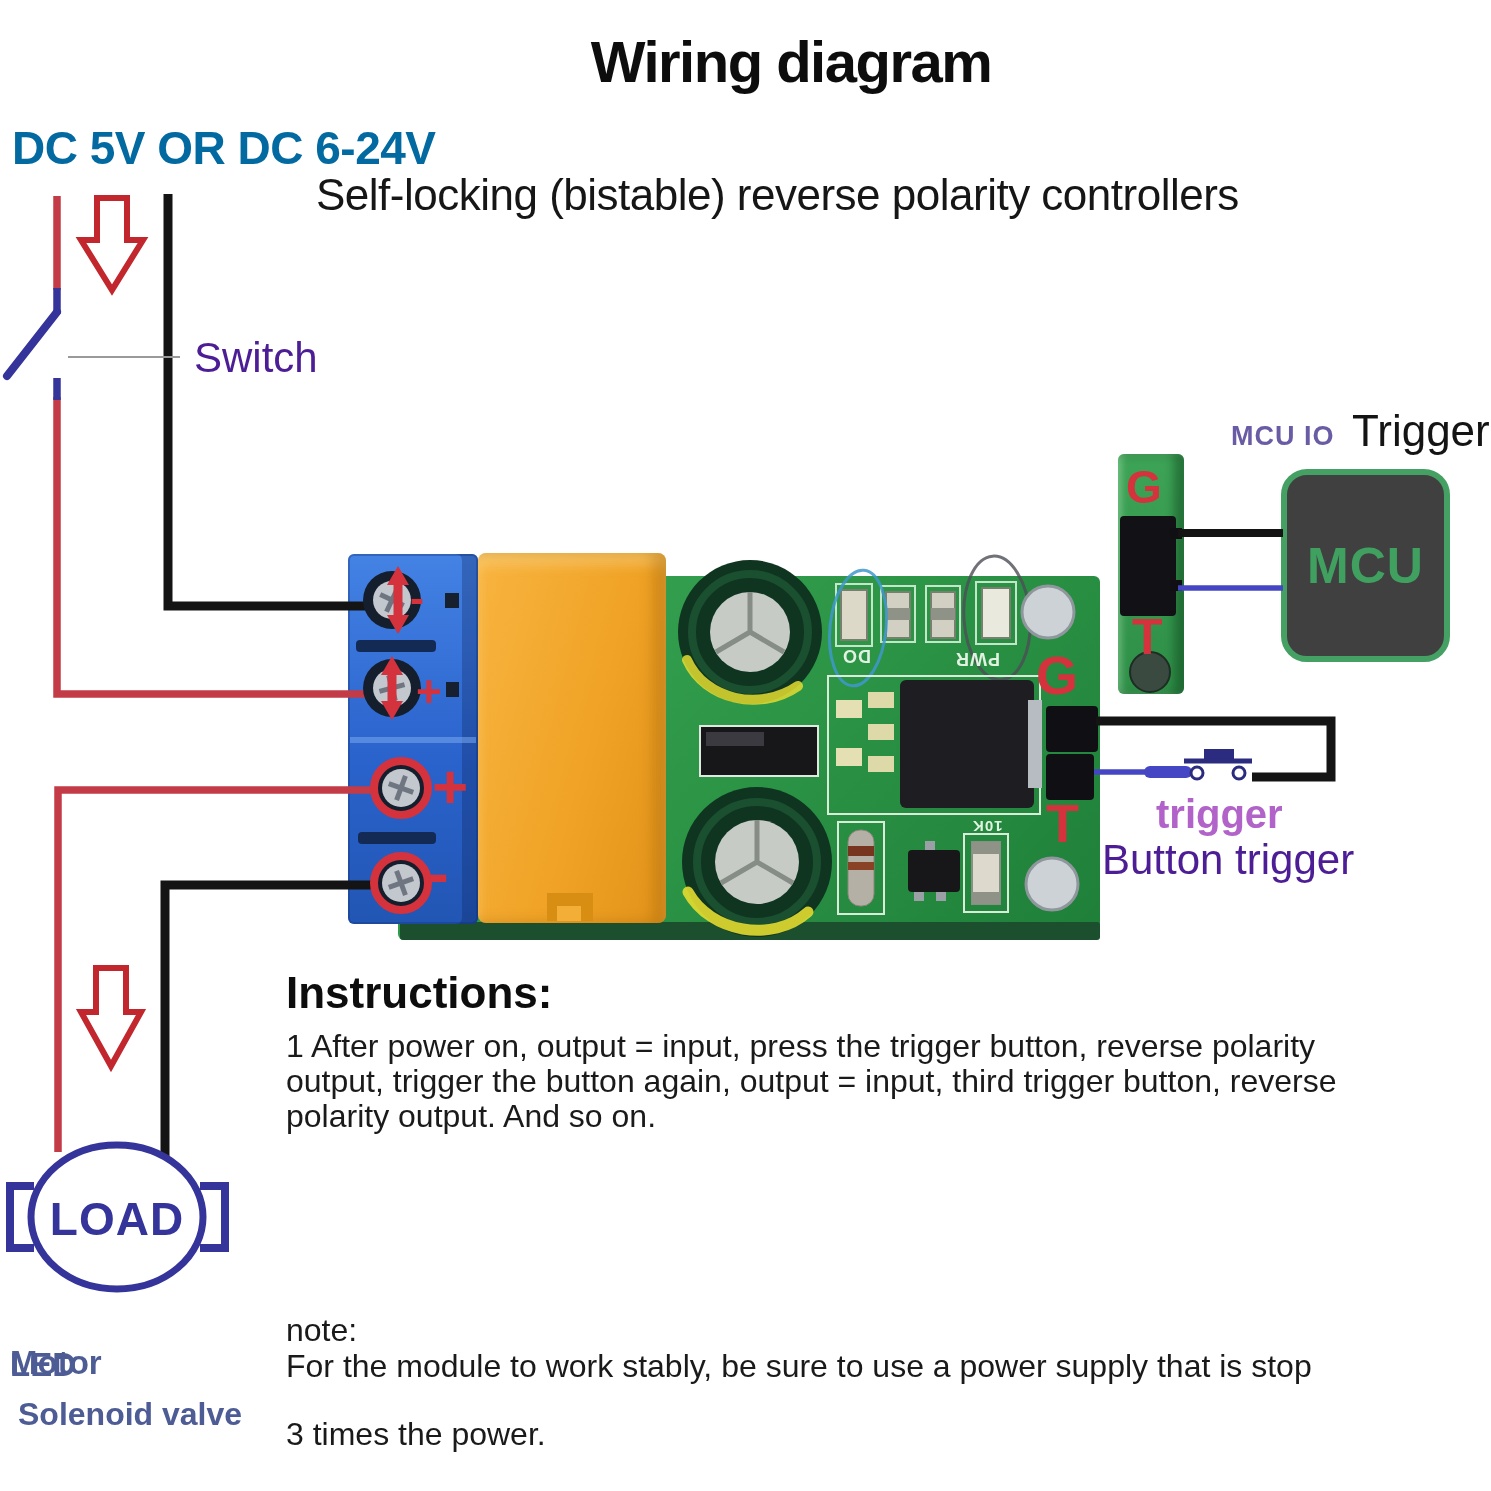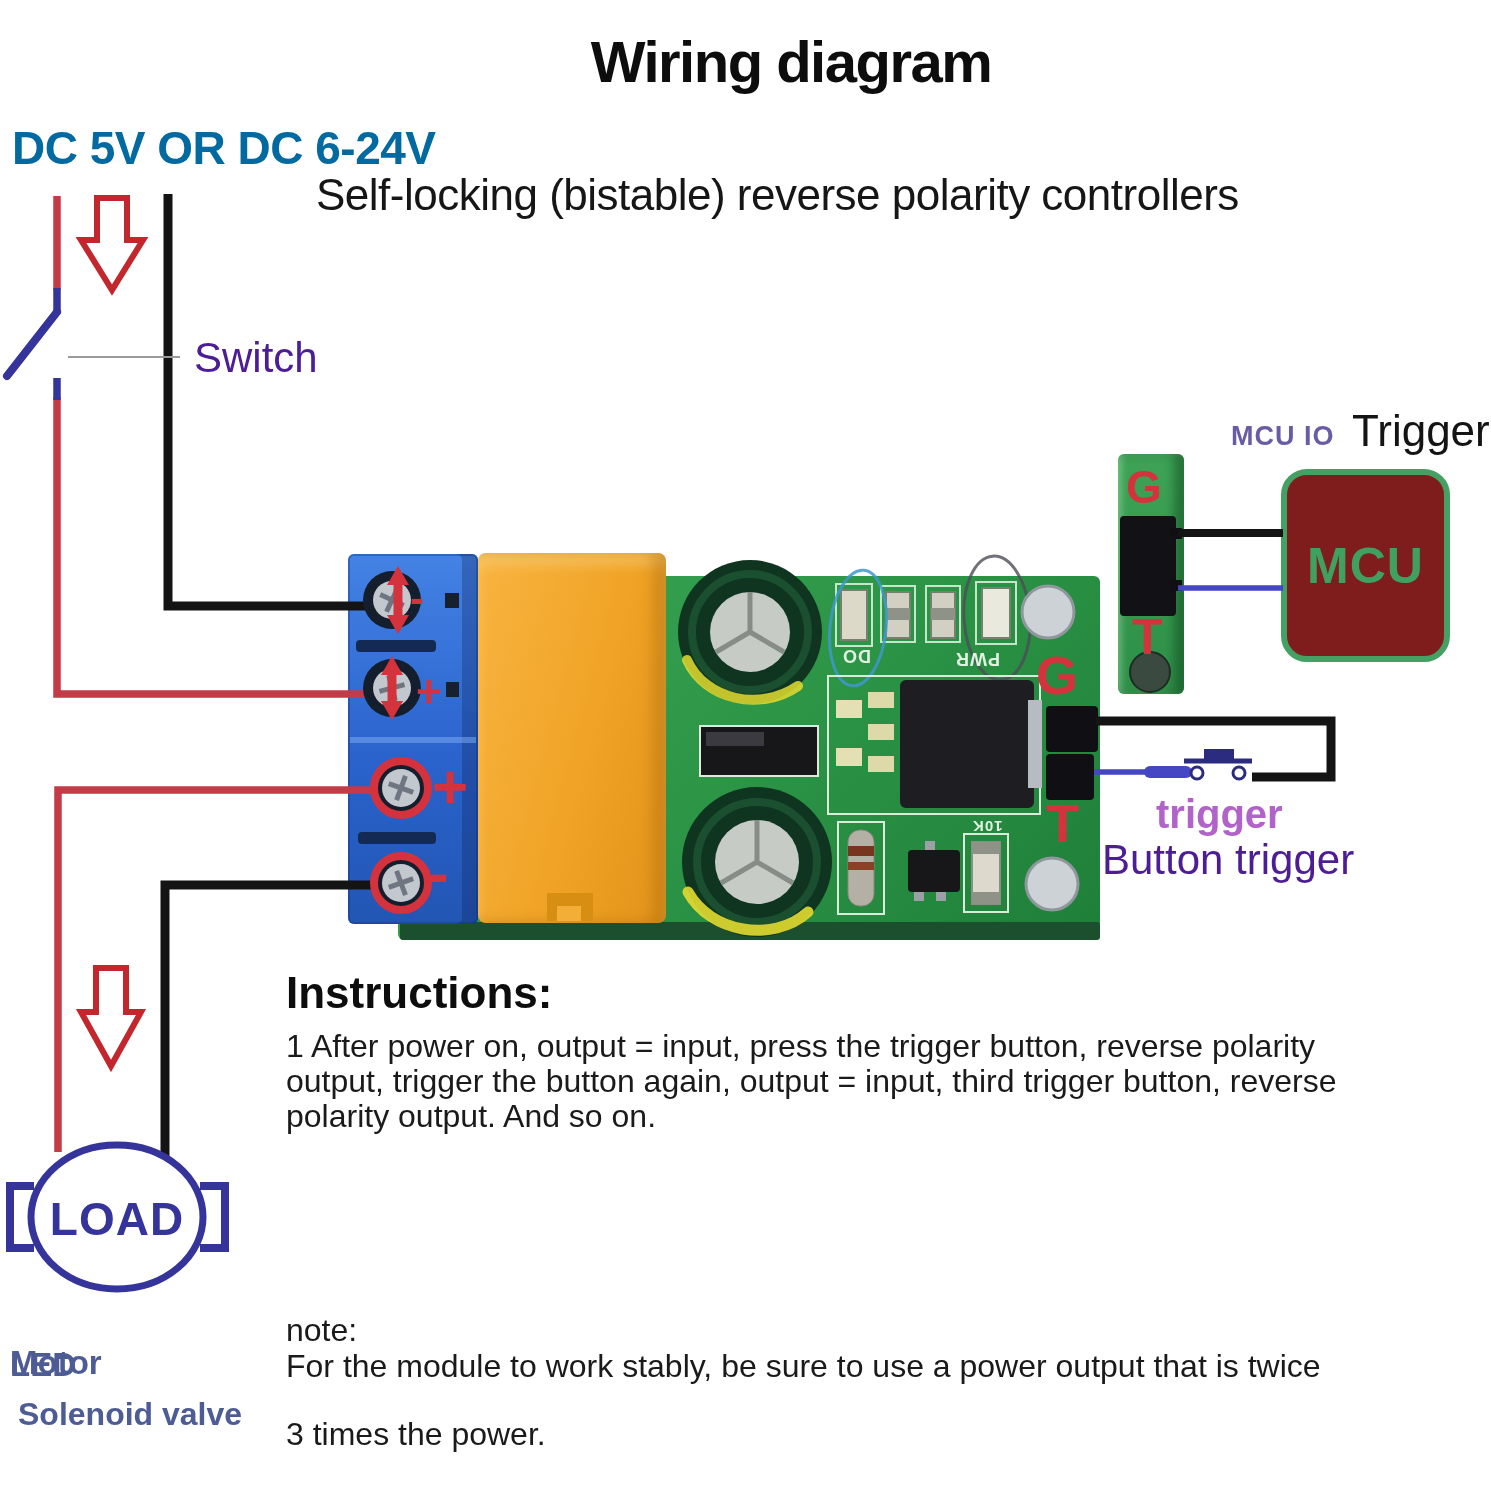--- a/index.html
+++ b/index.html
@@ -32,21 +32,21 @@
   .tblock{left:348px;top:554px;width:130px;height:370px;border-radius:6px;z-index:3;
        background:linear-gradient(180deg,#4482e4 0%,#2a63cc 55%,#2256b4 100%);
        box-shadow:inset -16px 0 0 rgba(10,30,80,.28), inset 0 0 0 2px rgba(20,50,120,.35);}
   .relay{left:478px;top:553px;width:188px;height:370px;border-radius:8px;z-index:3;
        background:linear-gradient(105deg,#f8b440 0%,#f0a326 55%,#e2931a 100%);
        box-shadow:inset -12px 0 14px rgba(150,90,0,.35), inset 0 12px 12px rgba(255,225,150,.45);}
   .strip{left:1118px;top:454px;width:66px;height:240px;border-radius:6px;z-index:3;
        background:linear-gradient(180deg,#3da356 0%,#2e8f47 100%);
        box-shadow:inset -10px 0 10px rgba(10,60,25,.45), inset 4px 0 6px rgba(220,255,220,.3);}
   .mcubox{left:1281px;top:469px;width:157px;height:181px;border:6px solid #44a063;border-radius:26px;
-       background:#7f1d1d;z-index:4;display:flex;align-items:center;justify-content:center;}
+       background:#404040;z-index:4;display:flex;align-items:center;justify-content:center;}
   .mcubox span{font-size:50px;font-weight:bold;color:#3fa060;letter-spacing:1px;}
 </style>
 </head>
 <body>
 
 <div class="canvas">
 
   <div class="block pcb"></div>
   <div class="block pcb-edge"></div>
   <div class="block tblock"></div>
@@ -245,16 +245,16 @@
   <div class="txt slate" style="left:10px;top:1344px;font-size:33px;">Motor</div>
   <div class="txt slate" style="left:10px;top:1346px;font-size:33px;">LED</div>
   <div class="txt slate" style="left:18px;top:1396px;font-size:32px;">Solenoid valve</div>
 
   <div class="txt h-instr" style="left:286px;top:968px;">Instructions:</div>
   <div class="txt body32" style="left:286px;top:1028px;">1 After power on, output = input, press the trigger button, reverse polarity</div>
   <div class="txt body32" style="left:286px;top:1063px;">output, trigger the button again, output = input, third trigger button, reverse</div>
   <div class="txt body32" style="left:286px;top:1098px;">polarity output. And so on.</div>
 
   <div class="txt body32" style="left:286px;top:1312px;">note:</div>
-  <div class="txt body32" style="left:286px;top:1348px;">For the module to work stably, be sure to use a power output that is twice</div>
+  <div class="txt body32" style="left:286px;top:1348px;">For the module to work stably, be sure to use a power supply that is stop</div>
   <div class="txt body32" style="left:286px;top:1416px;">3 times the power.</div>
 
 </div>
 
 </body></html>

